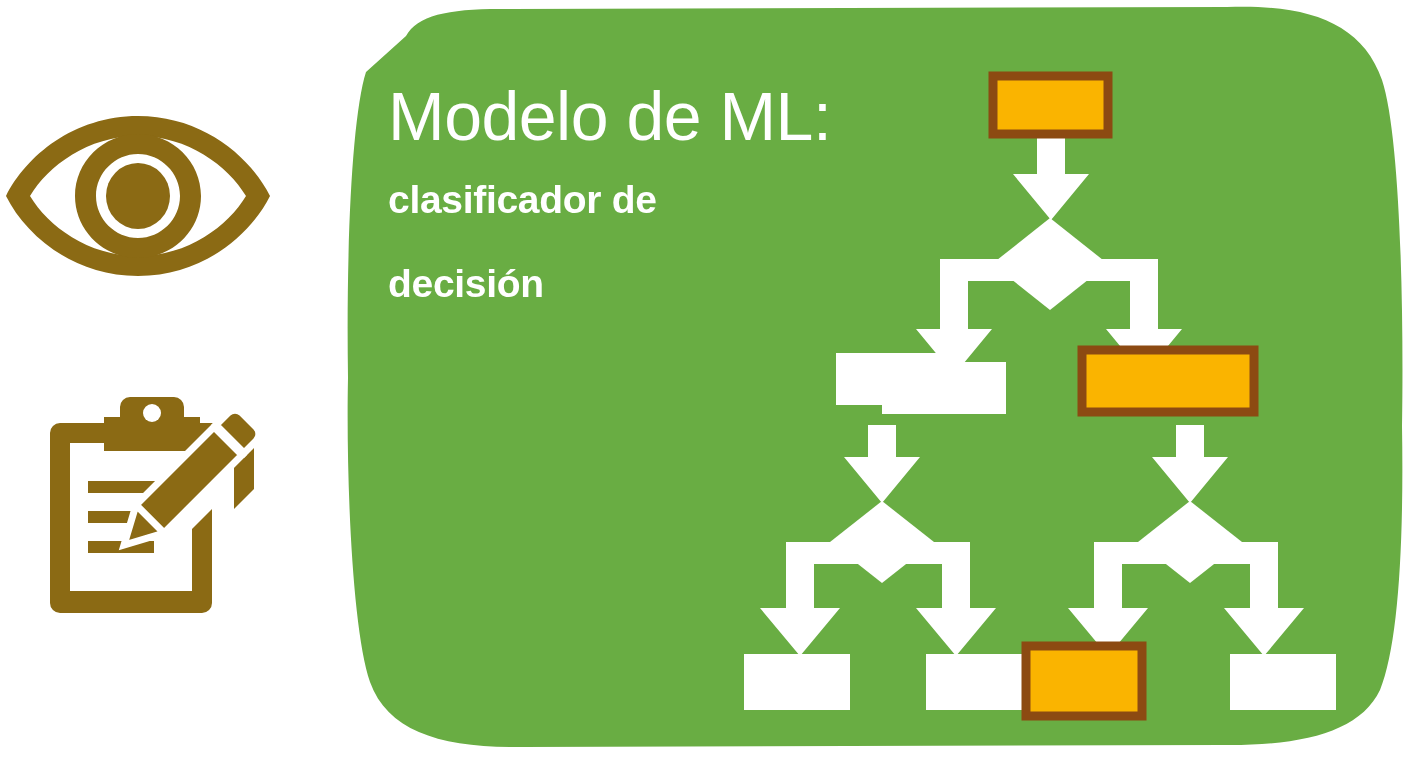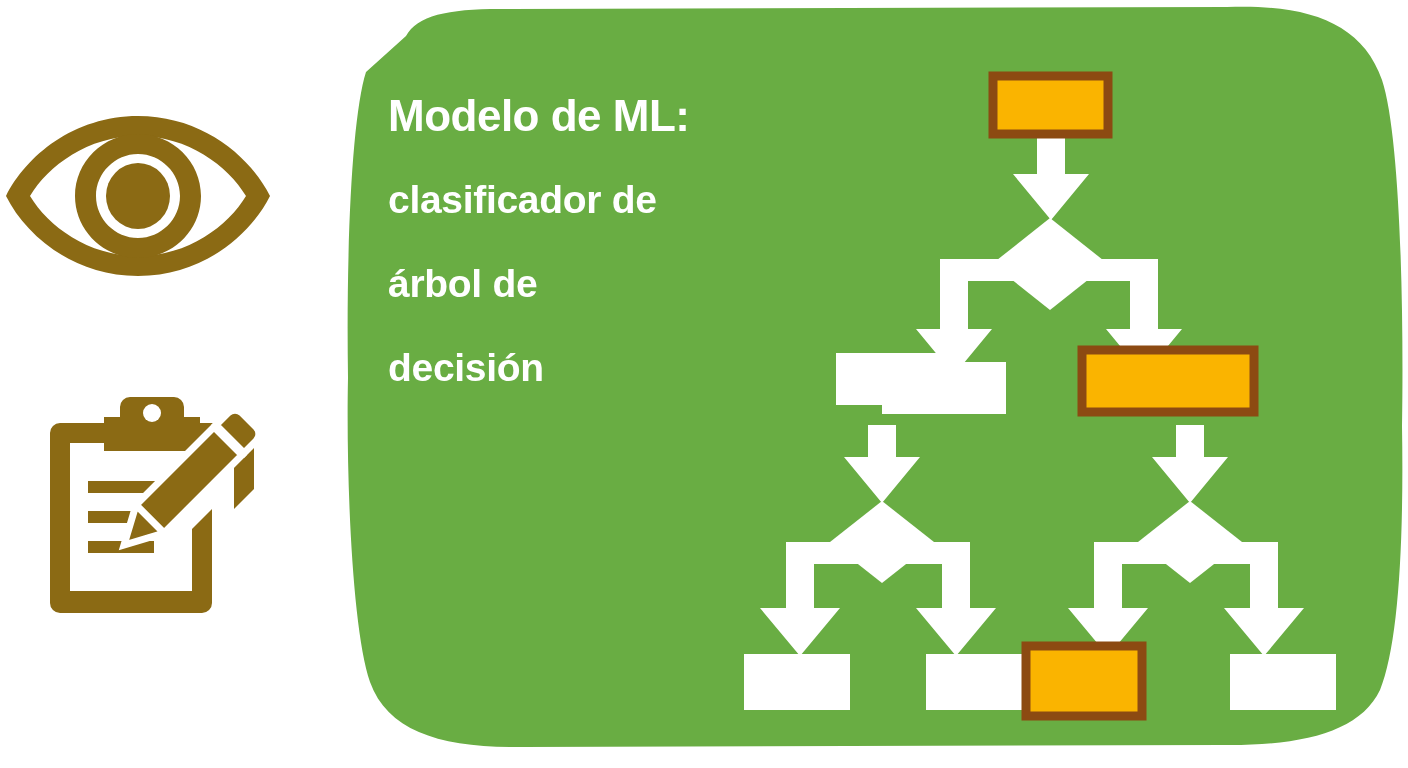--- a/index.html
+++ b/index.html
@@ -55,22 +55,22 @@
 
   
   .title-block {
     position: absolute;
     left: 388px;
     top: 74px;
     width: 520px;
     color: #ffffff;
   }
   .title-line1 {
-    font-size: 44px;
-    font-weight: 700;
+    font-size: 68px;
+    font-weight: 400;
     line-height: 84px;
     letter-spacing: -0.5px;
     white-space: nowrap;
   }
   .title-line {
     font-size: 39px;
     font-weight: 700;
     line-height: 84px;
     letter-spacing: -0.3px;
     white-space: nowrap;
@@ -148,21 +148,20 @@
                C 120 742, 66 726, 48 676
                C 30 624, 24 470, 26 372
                C 24 240, 30 110, 44 66
                Z" fill="#69AD43"></path>
     </svg>
   </div>
 
   <div class="title-block">
     <div class="title-line1">Modelo de ML:</div>
     <div class="title-line">clasificador de</div>
-    <div class="title-line">árbol de</div>
     <div class="title-line">decisión</div>
   </div>
 
   <div class="flowchart">
     <svg viewBox="0 0 700 700" width="700" height="700" aria-hidden="true">
 
       <g fill="#ffffff">
 
         <path d="M337 88 h 28 v 46 h 24 l -38 46 -38 -46 h 24 Z"></path>
 

